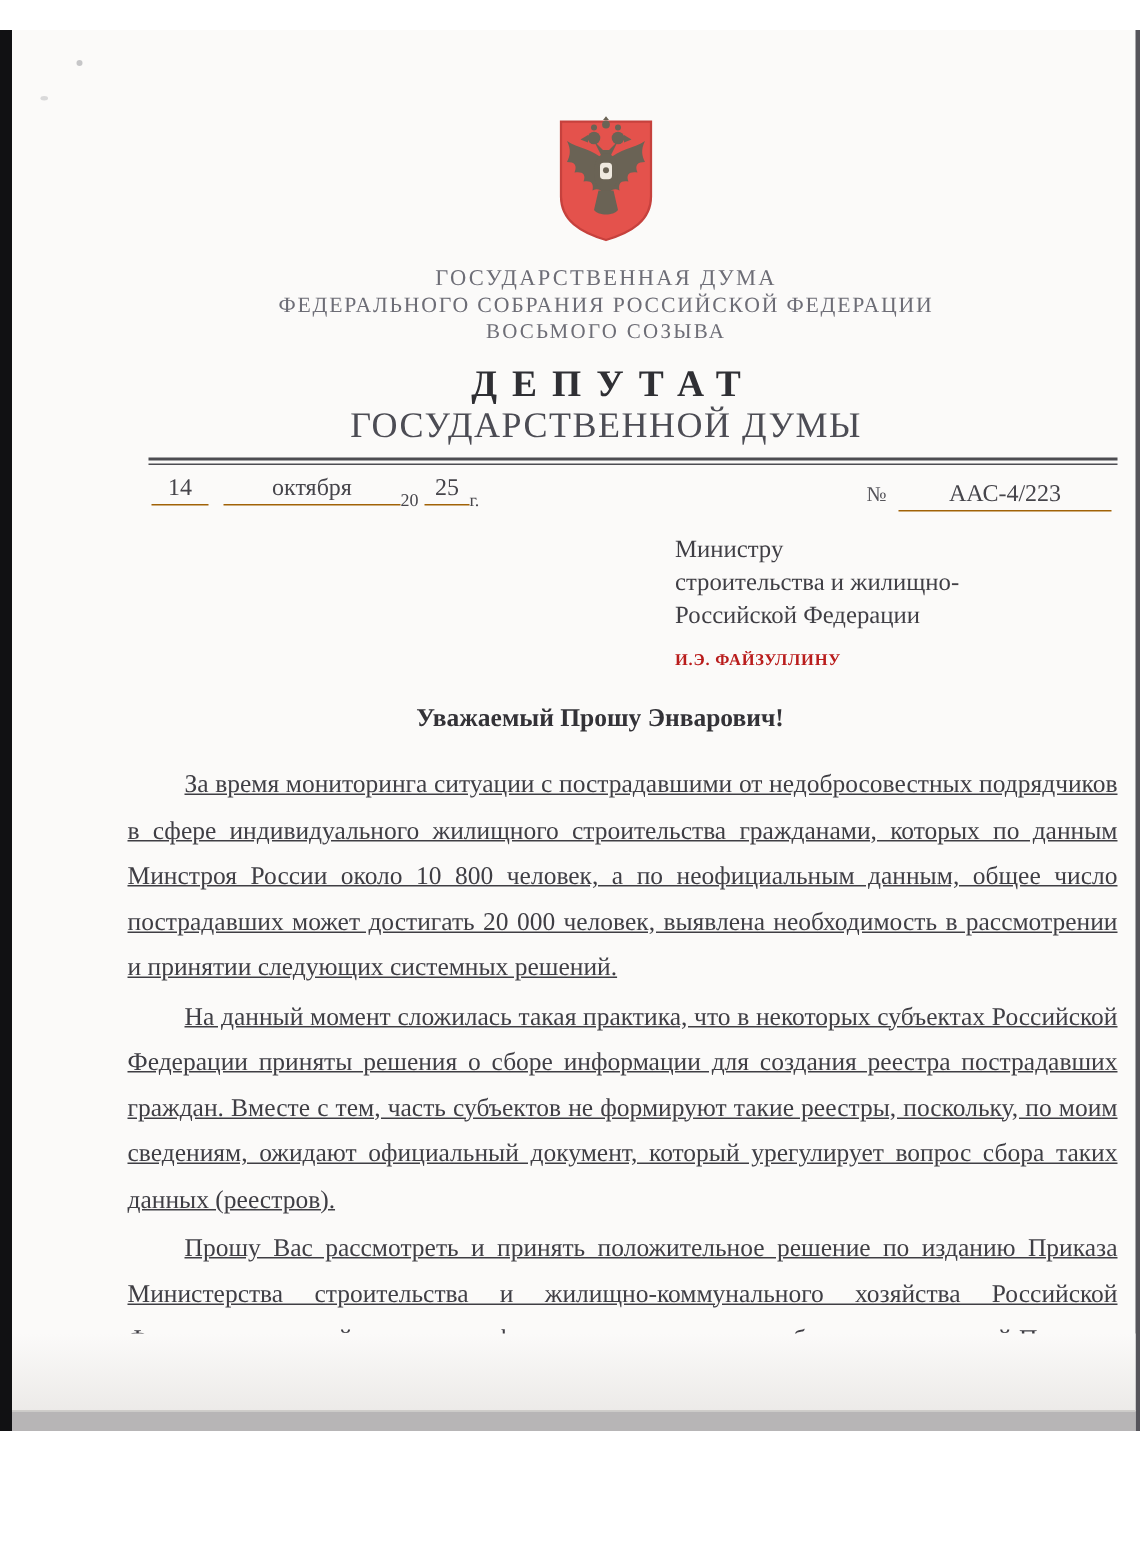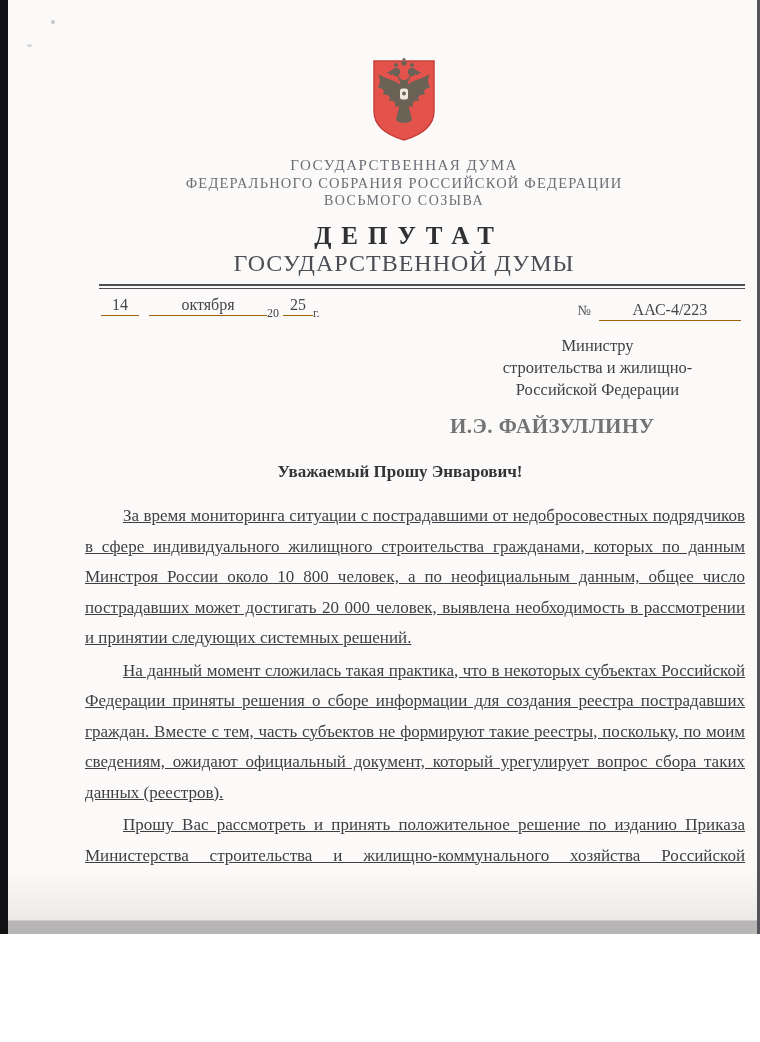--- a/index.html
+++ b/index.html
@@ -4,20 +4,21 @@
 <style>
   html,body { margin:0; padding:0; }
   body { background:#ffffff; }
   .page {
     position:relative;
     width:760px; height:934px;
     background:#fbfaf9;
     font-family:"Liberation Serif", serif;
     color:#3f3e44;
     overflow:hidden;
+    margin-top:20px;
   }
   .edge-left   { position:absolute; left:0; top:0; width:8px; height:1042px; background:#111113; }
   .edge-right  { position:absolute; right:0; top:0; width:3px; height:1042px; background:#55545a; }
   .bottom-fade { position:absolute; left:8px; right:3px; bottom:13px; height:52px;
                  background:linear-gradient(#fbfaf9, #eceae8); }
   .bottom-line { position:absolute; left:8px; right:3px; bottom:13px; height:1px; background:#cfcdca; }
   .bottom-strip{ position:absolute; left:8px; right:3px; bottom:0; height:13px; background:#b7b5b6; }
   .speck { position:absolute; background:#9a9aa0; border-radius:50%; opacity:.55; }
   .speck.s1 { left:51px; top:20px; width:4px; height:4px; }
   .speck.s2 { left:27px; top:44px; width:5px; height:3px; opacity:.35; }
@@ -41,23 +42,23 @@
   .date-left { margin-left:16px; white-space:nowrap; }
   .blank { display:inline-block; border-bottom:1px solid #a16207; text-align:center; line-height:20px; }
   .blank.day   { width:38px; }
   .blank.month { width:118px; margin-left:6px; }
   .blank.year  { width:30px; }
   .blank.num   { width:142px; margin-left:4px; }
   .sub { font-size:12px; vertical-align:-7px; color:#46454b; }
   .num-group { margin-right:4px; white-space:nowrap; }
   .num-sign { font-size:14px; color:#55545a; }
 
-  .recipient { margin-left:365px; margin-top:14px; font-size:16.5px; line-height:22px; color:#403f45;text-align:center; }
-  .recipient-name { margin-left:365px; margin-top:13px; font-size:21px; font-weight:bold;
-                    letter-spacing:.5px; color:#737373; }
+  .recipient { margin-left:365px; margin-top:14px; font-size:16.5px; line-height:22px; color:#403f45; }
+  .recipient-name { margin-left:365px; margin-top:13px; font-size:11px; font-weight:bold;
+                    letter-spacing:.5px; color:#b91c1c; }
 
   .salutation { text-align:center; margin-top:23px; margin-right:30px;
                 font-size:17px; font-weight:bold; color:#333237; }
 
   .body-text { margin-top:19px; }
   .body-text p { margin:0 0 2px 0; font-size:17px; line-height:30.5px;
                  text-align:justify; text-indent:38px; color:#3f3e44;text-decoration:underline; }
 </style>
 </head>
 <body>

